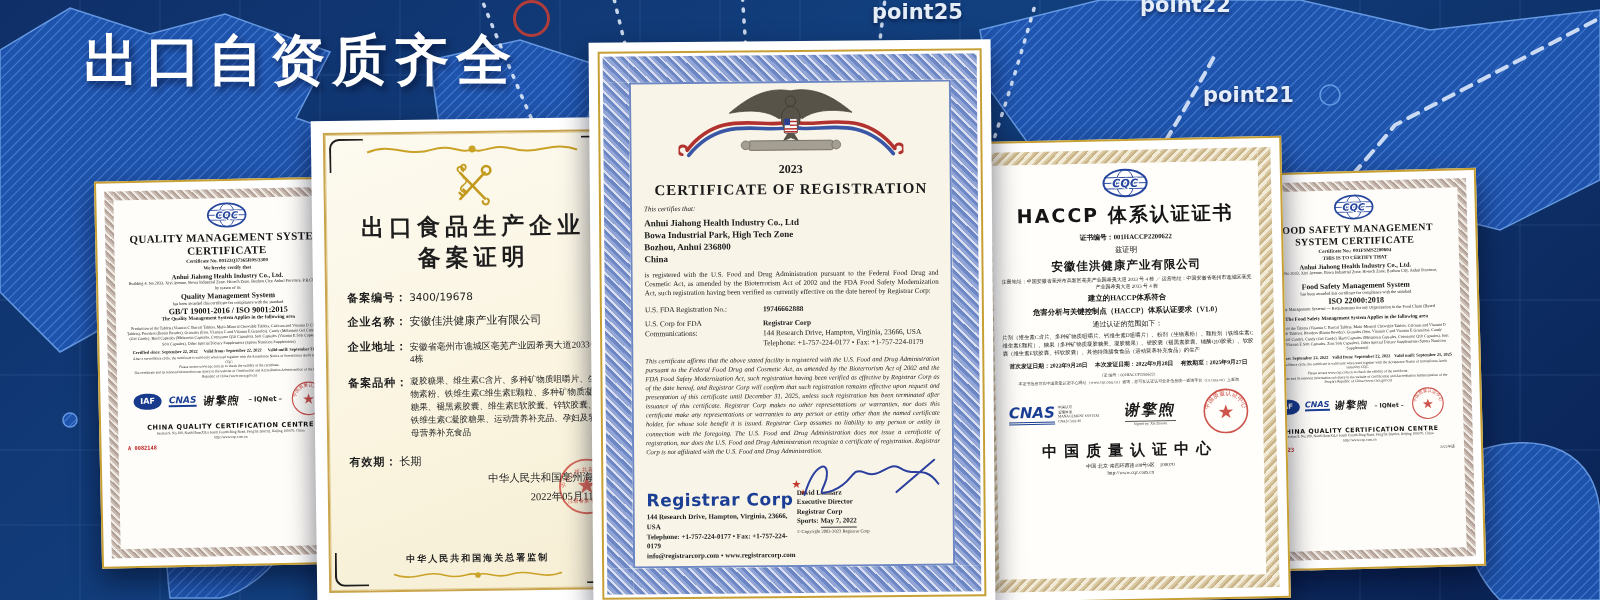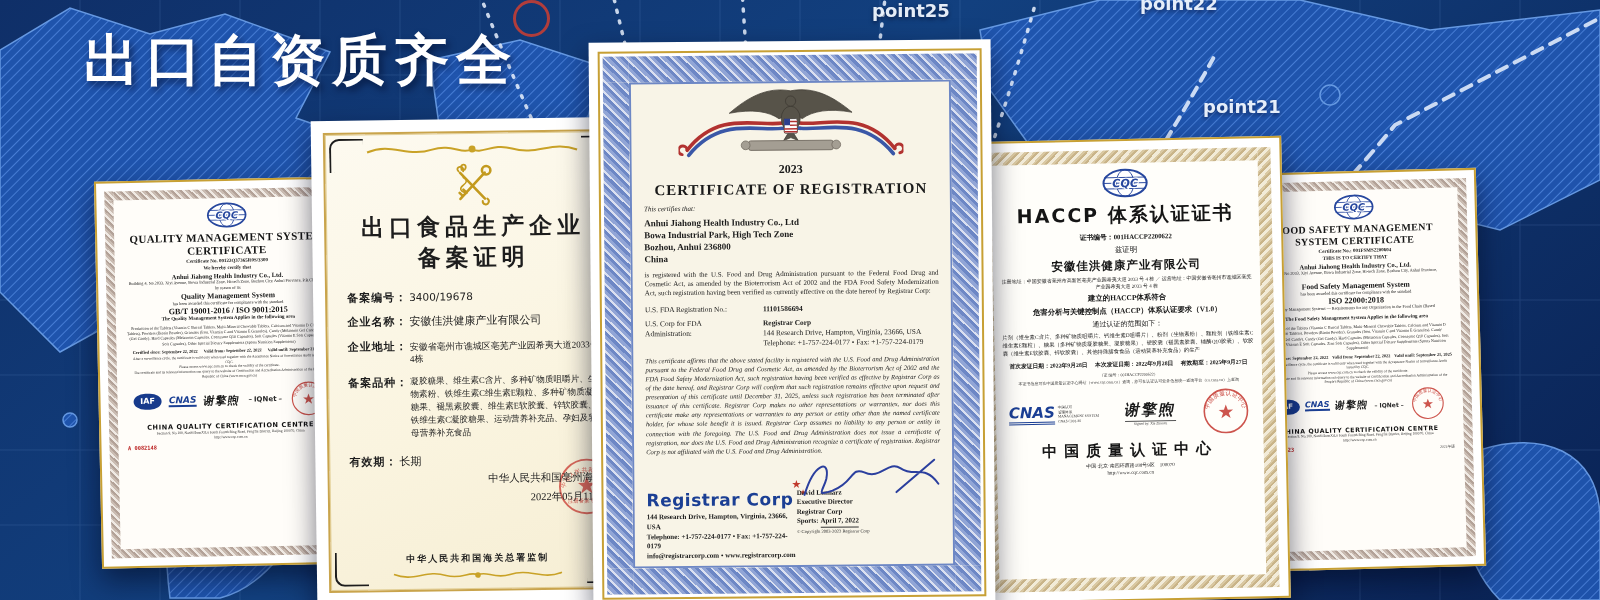--- a/index.html
+++ b/index.html
@@ -4,22 +4,22 @@
 <style>
   html,body{margin:0;padding:0;background:#081a3d;}
   #stage{position:relative;width:1600px;height:600px;overflow:hidden;
     background:linear-gradient(140deg,#0f2f68 0%,#12407f 42%,#0a2254 100%);
     font-family:"Liberation Serif","DejaVu Serif",serif;}
   .bg-svg{position:absolute;left:0;top:0;}
   .banner-title{position:absolute;left:84px;top:24px;font-size:55px;font-weight:800;color:#ffffff;
     font-family:"DejaVu Sans","Liberation Sans",sans-serif;letter-spacing:7px;
     text-shadow:3px 4px 7px rgba(0,10,40,.6);}
   .map-label{position:absolute;color:rgba(240,247,255,.95);font-family:"DejaVu Sans","Liberation Sans",sans-serif;
-    font-weight:700;font-size:18px;text-shadow:0 2px 4px rgba(0,0,30,.55);}
-  #pt25{left:872px;top:0px;} #pt22{left:1140px;top:-7px;} #pt21{left:1203px;top:83px;margin-top:13px;}
+    font-weight:700;font-size:21px;text-shadow:0 2px 4px rgba(0,0,30,.55);}
+  #pt25{left:872px;top:0px;} #pt22{left:1140px;top:-7px;} #pt21{left:1203px;top:83px;}
   .red-circle{position:absolute;left:513px;top:0px;width:31px;height:31px;border:3px solid rgba(218,62,45,.8);border-radius:50%;}
 
   
   .cert{position:absolute;background:#fff;box-shadow:0 12px 28px rgba(0,6,28,.55);}
   .cert *{box-sizing:border-box;}
 
   
   .cqc-logo{display:block;margin:0 auto;}
 
   
@@ -437,26 +437,26 @@
         <div class="fda-cert-that">This certifies that:</div>
         <div class="fda-company">
           <div>Anhui Jiahong Health Industry Co., Ltd</div>
           <div>Bowa Industrial Park, High Tech Zone</div>
           <div>Bozhou, Anhui 236800</div>
           <div>China</div>
         </div>
         <div class="fda-par">is registered with the U.S. Food and Drug Administration pursuant to the Federal Food Drug and Cosmetic Act, as amended by the Bioterrorism Act of 2002 and the FDA Food Safety Modernization Act, such registration having been verified as currently effective on the date hereof by Registrar Corp:</div>
         <div class="fda-row" style="margin-top:6px">
           <span class="lb">U.S. FDA Registration No.:</span>
-          <span class="val">11101586694</span>
+          <span class="val">19746662888</span>
         </div>
         <div class="fda-row">
           <span class="lb">
             <span>U.S. Corp for FDA</span><br>
-            <span>Administration:</span>
+            <span>Communications:</span>
           </span>
           <span>
             <span class="val">Registrar Corp</span><br>
             <span>144 Research Drive, Hampton, Virginia, 23666, USA</span><br>
             <span>Telephone: +1-757-224-0177 • Fax: +1-757-224-0179</span>
           </span>
         </div>
         <div class="fda-legal">This certificate affirms that the above stated facility is registered with the U.S. Food and Drug Administration pursuant to the Federal Food Drug and Cosmetic Act, as amended by the Bioterrorism Act of 2002 and the FDA Food Safety Modernization Act, such registration having been verified as effective by Registrar Corp as of the date hereof, and Registrar Corp will confirm that such registration remains effective upon request and presentation of this certificate until December 31, 2025, unless such registration has been terminated after issuance of this certificate. Registrar Corp makes no other representations or warranties, nor does this certificate make any representations or warranties to any person or entity other than the named certificate holder, for whose sole benefit it is issued. Registrar Corp assumes no liability to any person or entity in connection with the foregoing. The U.S. Food and Drug Administration does not issue a certificate of registration, nor does the U.S. Food and Drug Administration recognize a certificate of registration. Registrar Corp is not affiliated with the U.S. Food and Drug Administration.</div>
         <div class="fda-footer">
           <div>
@@ -474,21 +474,21 @@
           </div>
           <div class="fda-sign-block">
             <svg class="fda-sig-svg" width="150" height="48" viewBox="0 0 150 48">
               <path d="M8,40 C18,8 34,4 30,24 C27,36 18,42 36,36 C58,28 54,12 68,18 C84,26 92,6 104,14 C118,24 128,10 142,30 M100,38 L138,6" fill="none" stroke="#2b3f9e" stroke-width="2" stroke-linecap="round"></path>
             </svg>
             <div>David Lennarz</div>
             <div>Executive Director</div>
             <div>Registrar Corp</div>
             <div>
               <span>Sports:</span>
-              <span class="fda-dated">April 7, 2022</span>
+              <span class="fda-dated">May 7, 2022</span>
             </div>
             <div class="fda-copy">© Copyright 2003-2023 Registrar Corp</div>
           </div>
         </div>
       </div>
     </div>
   </div>
 
 </div>
 

